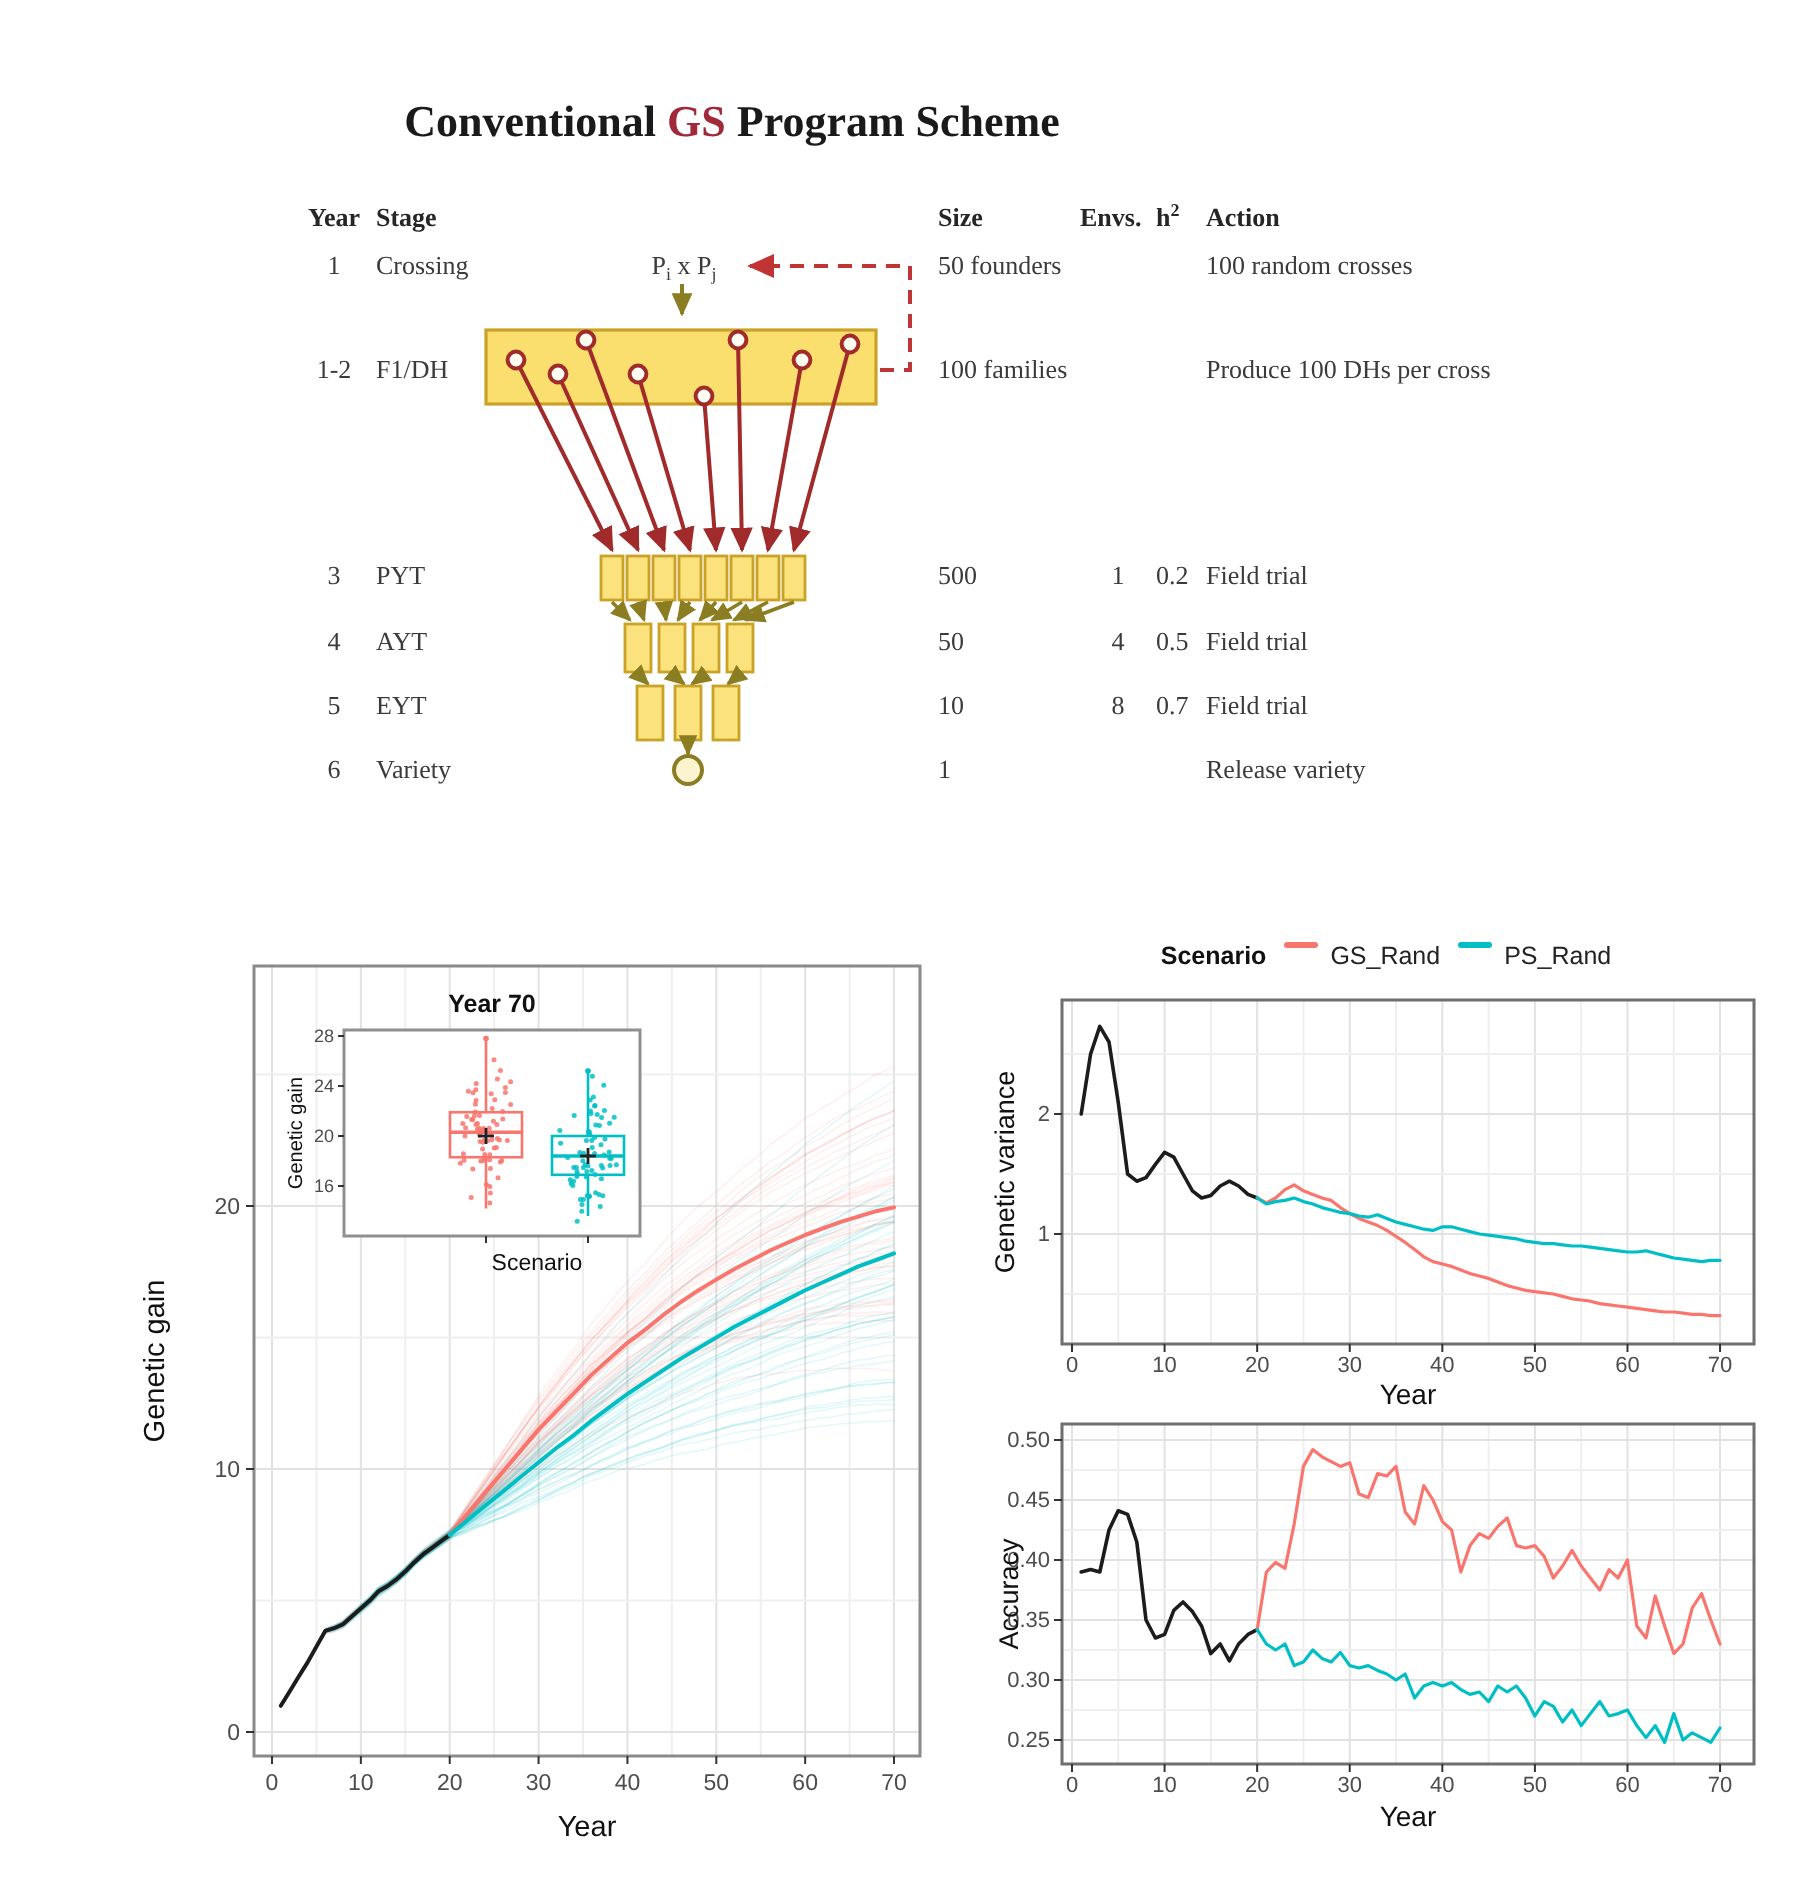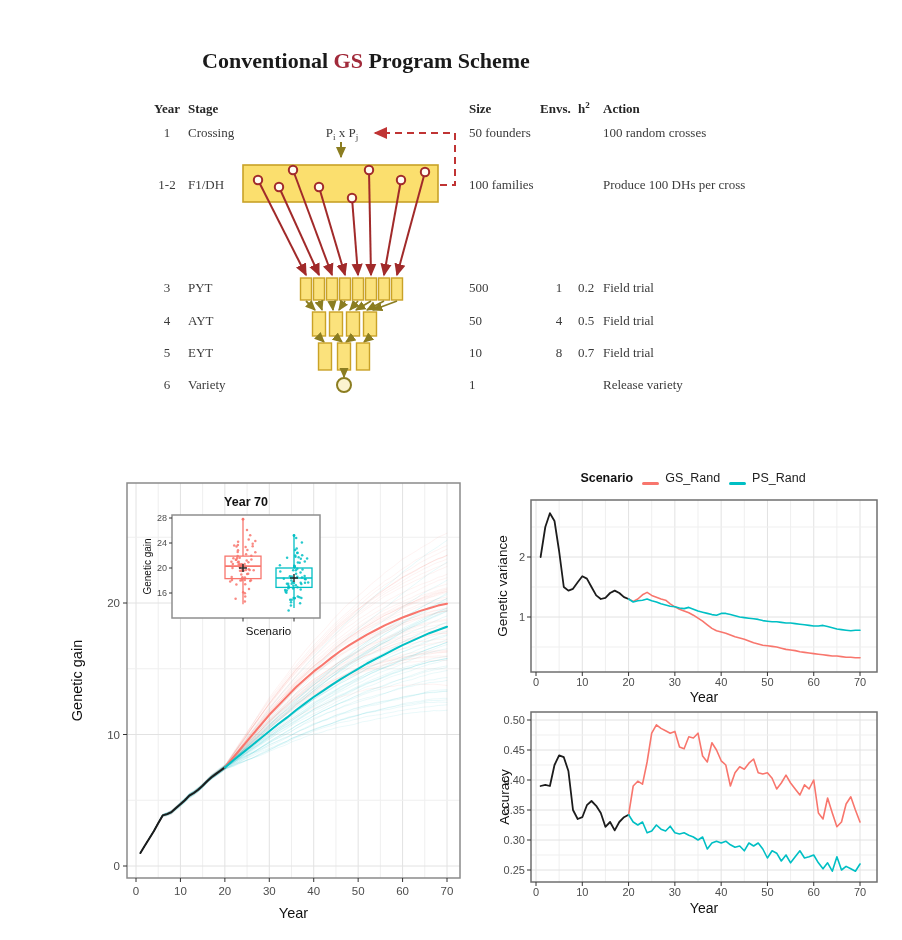--- a/index.html
+++ b/index.html
@@ -7,21 +7,21 @@
         font-family:"Liberation Sans",sans-serif;}
   .fig-title{position:absolute;left:0;top:48px;width:732px;text-align:center;
         font-family:"Liberation Serif",serif;font-weight:bold;font-size:22px;color:#1a1a1a;}
   .fig-title .hl{color:#A12A3A;}
   .scheme-wrap{position:absolute;left:130px;top:92px;width:660px;height:312px;}
   .scheme-wrap svg{font-family:"Liberation Serif",serif;}
   .chart-gain{position:absolute;left:60px;top:473px;width:410px;height:462px;}
   .legend-row{position:absolute;left:497px;top:468px;width:392px;height:20px;
       display:flex;align-items:center;justify-content:center;gap:9px;font-size:12.5px;color:#222;}
   .legend-row .lg-title{font-weight:bold;color:#111;}
-  .lg-item{display:flex;align-items:flex-end;gap:6px;}
+  .lg-item{display:flex;align-items:flex-start;gap:6px;}
   .lg-dash{display:inline-block;width:17px;height:3px;border-radius:1.5px;}
   .chart-var{position:absolute;left:497px;top:490px;width:392px;height:215px;}
   .chart-acc{position:absolute;left:497px;top:705px;width:392px;height:235px;}
   svg text{user-select:none;}
 </style>
 </head>
 <body>
 
 <div class="page">
 

